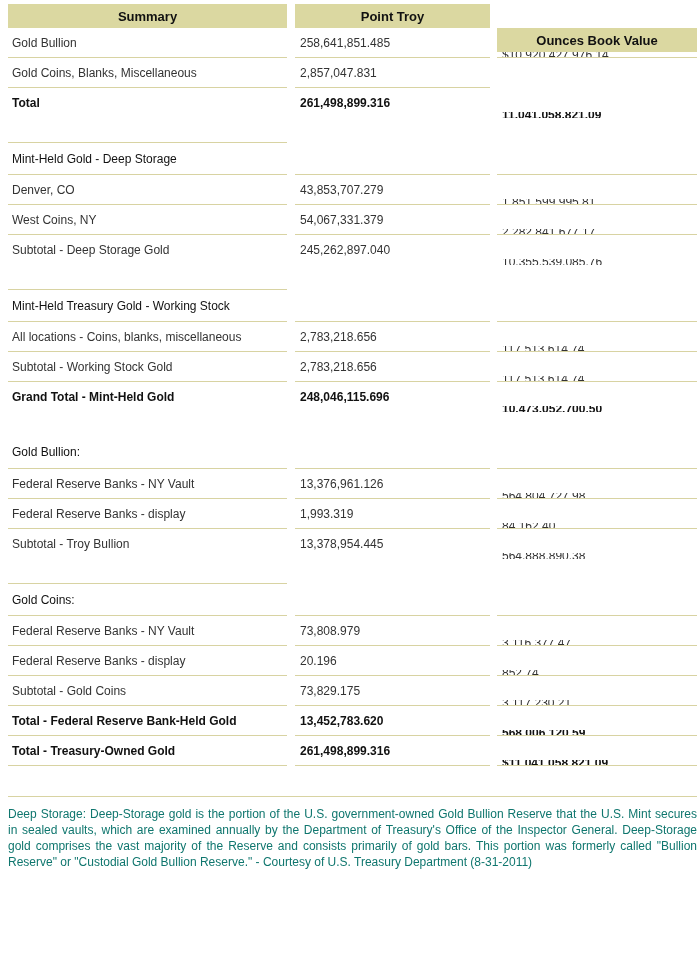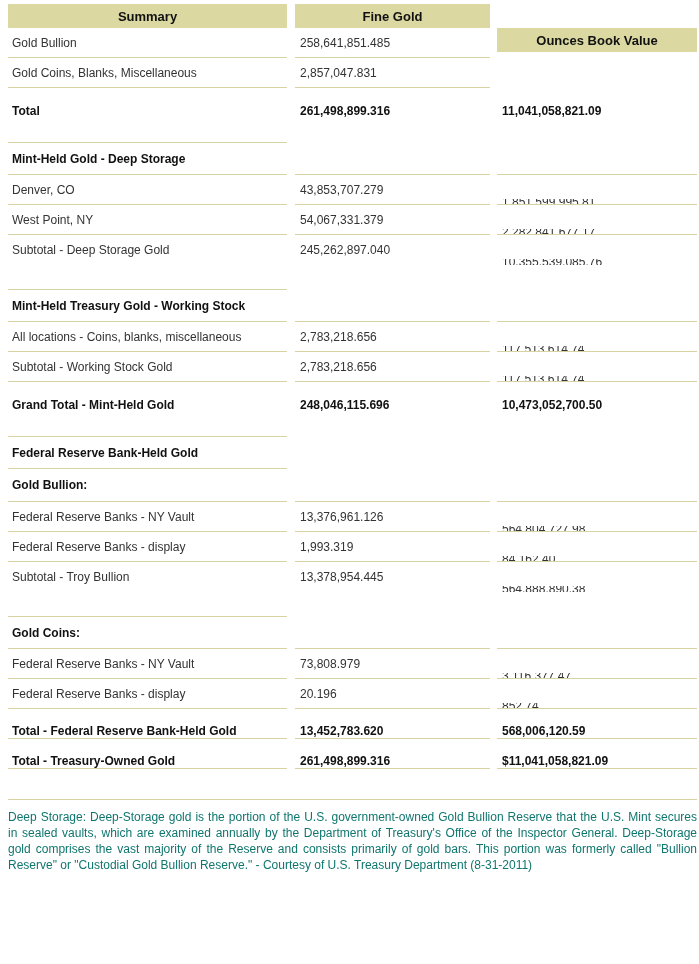--- a/index.html
+++ b/index.html
@@ -16,49 +16,50 @@
   .g1{width:8px;}
   .c2{width:195px;padding-left:5px;display:flex;align-items:center;}
   .g2{width:7px;}
   .c3{width:200px;padding-left:5px;display:flex;align-items:center;margin-top:24px;}
 
   .thead{height:24px;}
   .thead .th{background:var(--hbg);font-weight:bold;font-size:13px;color:#111;
              justify-content:center;padding-left:0;height:24px;}
 
   .row.data{height:30px;font-size:12px;color:#333;}
-  .row.data.bold{font-weight:bold;color:#111;align-items:flex-end;}
-  .row.section{height:33px;font-size:12px;font-weight:bold;color:#111;}
+  .row.data.bold{font-weight:bold;color:#111;}
+  .row.section{height:33px;font-size:12px;font-weight:normal;color:#111;}
   .row.spacer{height:24px;}
 
   .bb{border-bottom:1px solid var(--bdr);}
   .bt{border-top:1px solid var(--bdr);}
 
   .footer{margin-top:30px;border-top:1px solid var(--bdr);padding-top:9px;}
   .footer p{margin:0;font-size:12px;line-height:16px;text-align:justify;color:#0f766e;}
 </style>
 </head>
 <body>
 
 <div class="page">
 
   <div class="row thead">
     <div class="cell c1 th">Summary</div>
     <div class="cell g1"></div>
-    <div class="cell c2 th">Fine Gold</div>
+    <div class="cell c2 th">Point Troy</div>
     <div class="cell g2"></div>
     <div class="cell c3 th">Ounces Book Value</div>
   </div>
 
   <div id="rows">
       <div class="row data">
         <div class="cell c1 bb">Gold Bullion</div>
         <div class="cell g1"></div>
         <div class="cell c2 bb">258,641,851.485</div>
         <div class="cell g2"></div>
+        <div class="cell c3 bb">$10,920,427,976.14</div>
       </div>
       <div class="row data">
         <div class="cell c1 bb">Gold Coins, Blanks, Miscellaneous</div>
         <div class="cell g1"></div>
         <div class="cell c2 bb">2,857,047.831</div>
         <div class="cell g2"></div>
       </div>
       <div class="row data bold">
         <div class="cell c1">Total</div>
         <div class="cell g1"></div>
@@ -75,21 +76,21 @@
         <div class="cell c3 bb"></div>
       </div>
       <div class="row data">
         <div class="cell c1 bb">Denver, CO</div>
         <div class="cell g1"></div>
         <div class="cell c2 bb">43,853,707.279</div>
         <div class="cell g2"></div>
         <div class="cell c3 bb">1,851,599,995.81</div>
       </div>
       <div class="row data">
-        <div class="cell c1 bb">West Point, NY</div>
+        <div class="cell c1 bb">West Coins, NY</div>
         <div class="cell g1"></div>
         <div class="cell c2 bb">54,067,331.379</div>
         <div class="cell g2"></div>
         <div class="cell c3 bb">2,282,841,677.17</div>
       </div>
       <div class="row data">
         <div class="cell c1">Subtotal - Deep Storage Gold</div>
         <div class="cell g1"></div>
         <div class="cell c2">245,262,897.040</div>
         <div class="cell g2"></div>
@@ -119,27 +120,20 @@
       </div>
       <div class="row data bold">
         <div class="cell c1">Grand Total - Mint-Held Gold</div>
         <div class="cell g1"></div>
         <div class="cell c2">248,046,115.696</div>
         <div class="cell g2"></div>
         <div class="cell c3">10,473,052,700.50</div>
       </div>
       <div class="row spacer"></div>
       <div class="row section">
-        <div class="cell c1 bb bt">Federal Reserve Bank-Held Gold</div>
-        <div class="cell g1"></div>
-        <div class="cell c2"></div>
-        <div class="cell g2"></div>
-        <div class="cell c3"></div>
-      </div>
-      <div class="row section">
         <div class="cell c1 bb">Gold Bullion:</div>
         <div class="cell g1"></div>
         <div class="cell c2 bb"></div>
         <div class="cell g2"></div>
         <div class="cell c3 bb"></div>
       </div>
       <div class="row data">
         <div class="cell c1 bb">Federal Reserve Banks - NY Vault</div>
         <div class="cell g1"></div>
         <div class="cell c2 bb">13,376,961.126</div>
@@ -174,20 +168,27 @@
         <div class="cell c2 bb">73,808.979</div>
         <div class="cell g2"></div>
         <div class="cell c3 bb">3,116,377.47</div>
       </div>
       <div class="row data">
         <div class="cell c1 bb">Federal Reserve Banks - display</div>
         <div class="cell g1"></div>
         <div class="cell c2 bb">20.196</div>
         <div class="cell g2"></div>
         <div class="cell c3 bb">852.74</div>
+      </div>
+      <div class="row data">
+        <div class="cell c1 bb">Subtotal - Gold Coins</div>
+        <div class="cell g1"></div>
+        <div class="cell c2 bb">73,829.175</div>
+        <div class="cell g2"></div>
+        <div class="cell c3 bb">3,117,230.21</div>
       </div>
       <div class="row data bold">
         <div class="cell c1 bb">Total - Federal Reserve Bank-Held Gold</div>
         <div class="cell g1"></div>
         <div class="cell c2 bb">13,452,783.620</div>
         <div class="cell g2"></div>
         <div class="cell c3 bb">568,006,120.59</div>
       </div>
       <div class="row data bold">
         <div class="cell c1 bb">Total - Treasury-Owned Gold</div>

